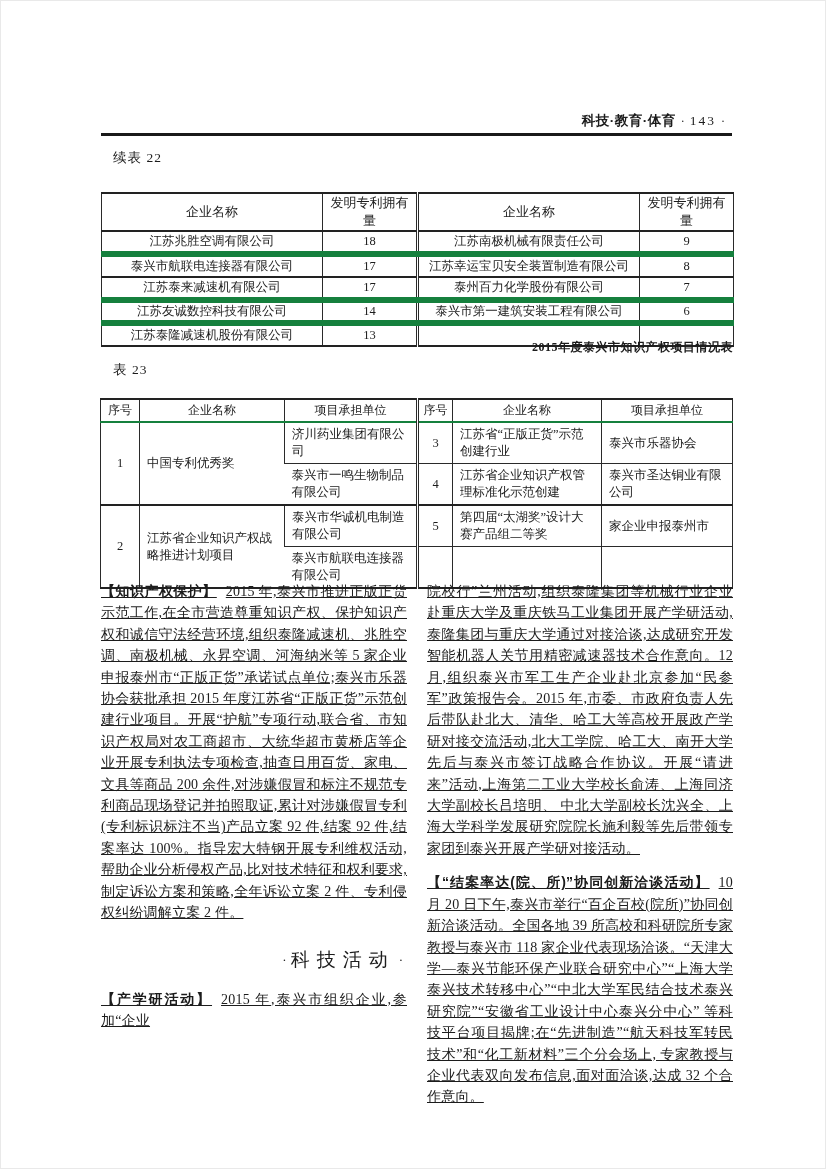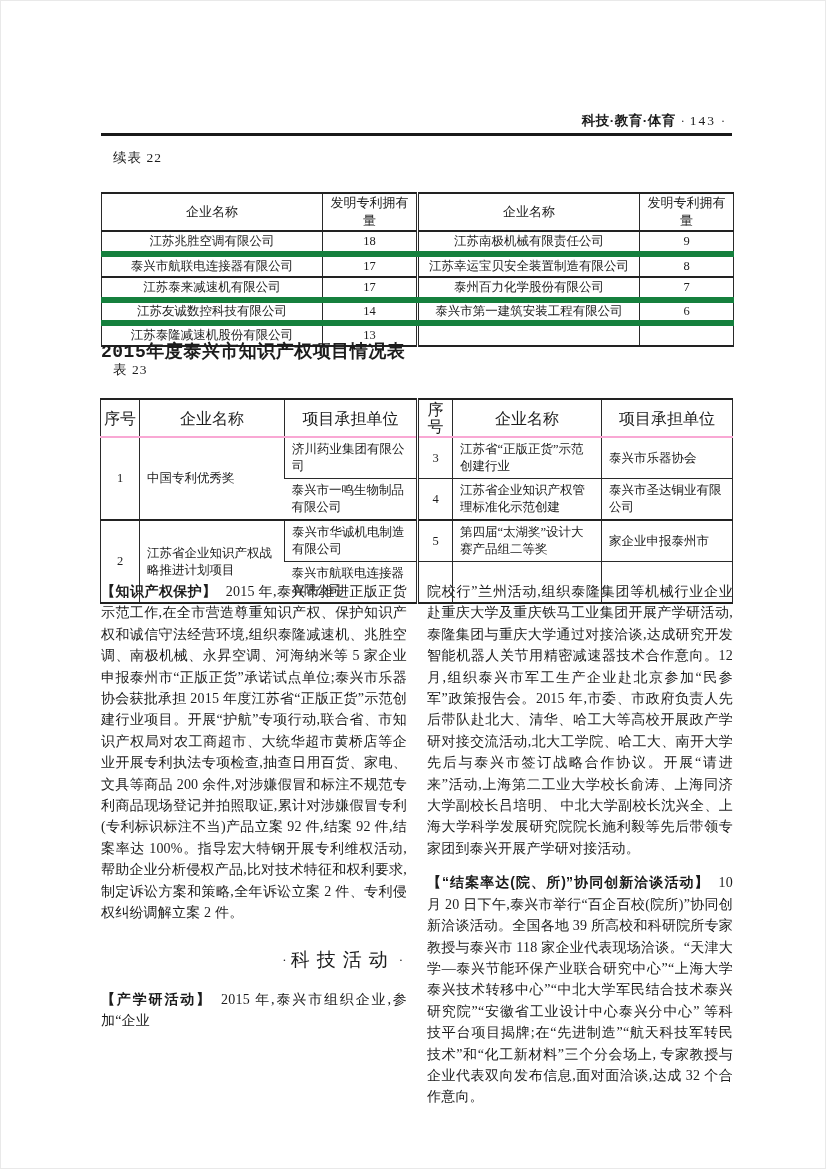--- a/index.html
+++ b/index.html
@@ -10,22 +10,22 @@
   }
   
   .running-head{position:absolute;top:110px;right:95px;white-space:nowrap;}
   .rh-section{font-family:"Liberation Sans",sans-serif;font-weight:bold;font-size:13.5px;letter-spacing:.5px;}
   .rh-dot{font-size:12px;margin:0 5px;}
   .rh-page{font-size:13.5px;letter-spacing:2px;}
   .head-rule{position:absolute;left:100px;top:132px;width:631px;height:2.5px;background:#191919;}
 
   
   .t22-caption{position:absolute;left:112px;top:148px;font-size:13.5px;letter-spacing:1px;}
-  .t23-title{position:absolute;left:100px;top:338px;width:632px;text-align:left;
-    font-family:Liberation Mono, monospace;font-weight:bold;font-size:18px;letter-spacing:.5px;}
+  .t23-title{position:absolute;left:100px;top:338px;width:632px;text-align:right;
+    font-family:Liberation Serif, serif;font-weight:bold;font-size:12px;letter-spacing:.5px;}
   .t23-caption{position:absolute;left:112px;top:360px;font-size:13.5px;letter-spacing:1px;}
 
   
   table{border-collapse:collapse;table-layout:fixed;margin-top:16px;}
   td{overflow:hidden;}
   .t22{position:absolute;left:100px;top:175px;width:632px;
     border-top:2.5px solid #222;border-bottom:2.5px solid #222;
     border-left:1px solid #2a2a2a;border-right:1px solid #2a2a2a;}
   .t22 td{border-left:1px solid #2a2a2a;text-align:center;font-size:12.5px;padding:0 4px;}
   .t22 td:first-child{border-left:none;}
@@ -37,36 +37,36 @@
   .t22 tr.thick td{border-bottom:2px solid #222;}
   .t22 tr.last td{border-bottom:none;}
 
   .t23{position:absolute;left:99px;top:381px;width:632px;
     border-top:2.5px solid #222;border-bottom:2.5px solid #222;
     border-left:1px solid #2a2a2a;border-right:1px solid #2a2a2a;}
   .t23 td{border-left:1px solid #2a2a2a;font-size:12.5px;line-height:17px;vertical-align:middle;}
   .t23 td:first-child{border-left:none;}
   .t23 td.dbl{border-left:3px double #2a2a2a;}
   .t23 tr.hd{height:23px;}
-  .t23 tr.hd td{border-bottom:2px solid #f9a8d4;text-align:center;font-size:16px;}
+  .t23 tr.hd td{border-bottom:2px solid #15803d;text-align:center;font-size:12px;}
   .t23 tr.dr{height:40px;}
   .t23 tr.r1 td{border-bottom:1px solid #2a2a2a;}
   .t23 tr.r2 td{border-bottom:2px solid #222;}
   .t23 tr.r3 td{border-bottom:1px solid #2a2a2a;}
   .t23 tr.r4 td{border-bottom:none;}
   .t23 td.gbot{border-bottom:2px solid #222 !important;}
   .t23 td.nbot{border-bottom:none !important;}
   .t23 .c-no{text-align:center;}
   .t23 .c-name,.t23 .c-unit{text-align:left;padding:3px 7px;}
 
   
   .columns{position:absolute;left:100px;top:580px;width:632px;display:flex;gap:20px;}
   .col{width:306px;}
   .entry,.cont{margin:0;font-size:14px;line-height:21.4px;text-align:justify;
-    letter-spacing:.2px;}
+    letter-spacing:.2px;text-decoration:underline;}
   .entry-head{font-family:"Liberation Sans",sans-serif;font-weight:bold;margin-right:9px;}
   .mt{margin-top:13px;}
   .sec-heading{text-align:right;margin:21px 0 15px;font-size:19px;line-height:29px;
     letter-spacing:7px;font-weight:400;}
   .sec-dot{font-size:13px;letter-spacing:0;vertical-align:2px;margin:0 4px;}
 </style>
 </head>
 <body>
 
 <div class="page">

